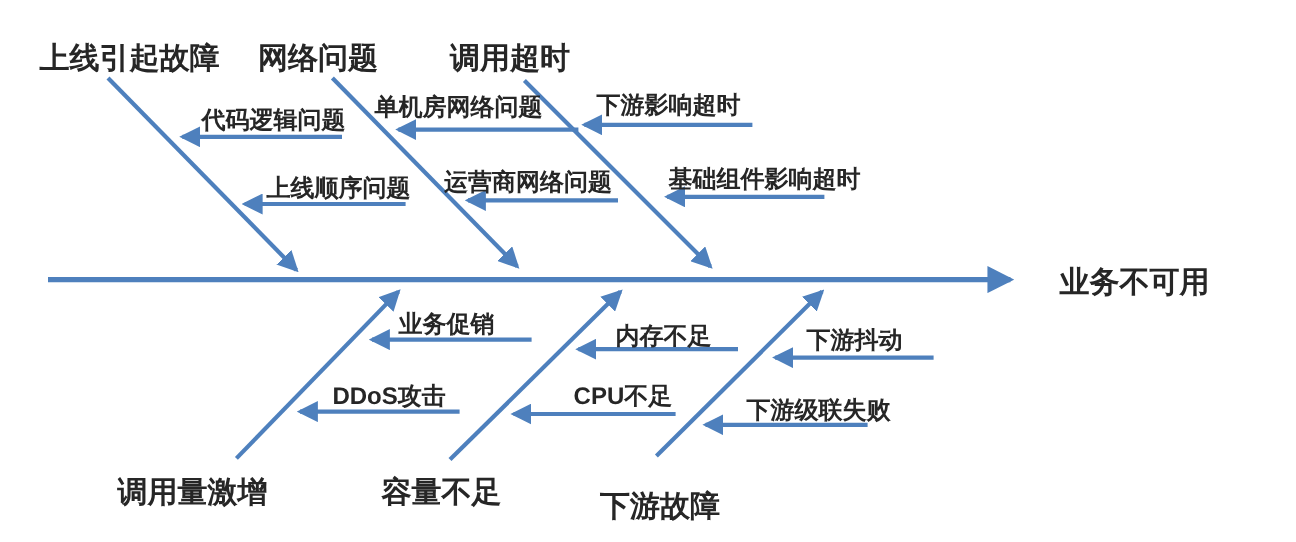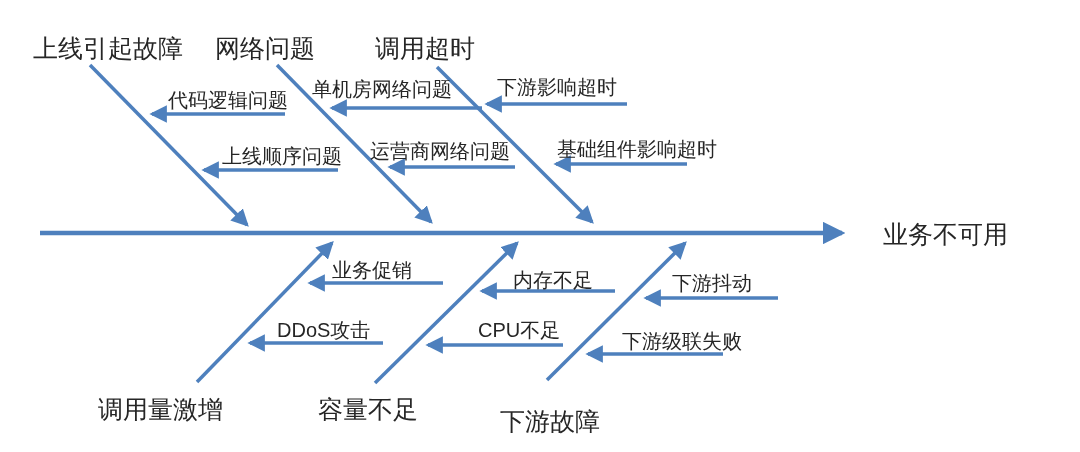--- a/index.html
+++ b/index.html
@@ -4,20 +4,21 @@
 <style>
   :root { --line-color: #4E80BD; --text-color: #262626; --bg-color: #FFFFFF; }
   html, body { margin: 0; padding: 0; background: var(--bg-color); }
   .stage {
     position: relative;
     width: 1080px;
     height: 452px;
     background: var(--bg-color);
     font-family: "Liberation Sans", sans-serif;
     overflow: hidden;
+    font-weight: bold;
   }
   svg { display: block; }
   .bone {
     stroke: var(--line-color);
     stroke-width: 3.5;
     fill: none;
     stroke-linecap: butt;
   }
   .spine { stroke-width: 4.5; }
   .arrowhead { fill: var(--line-color); }

